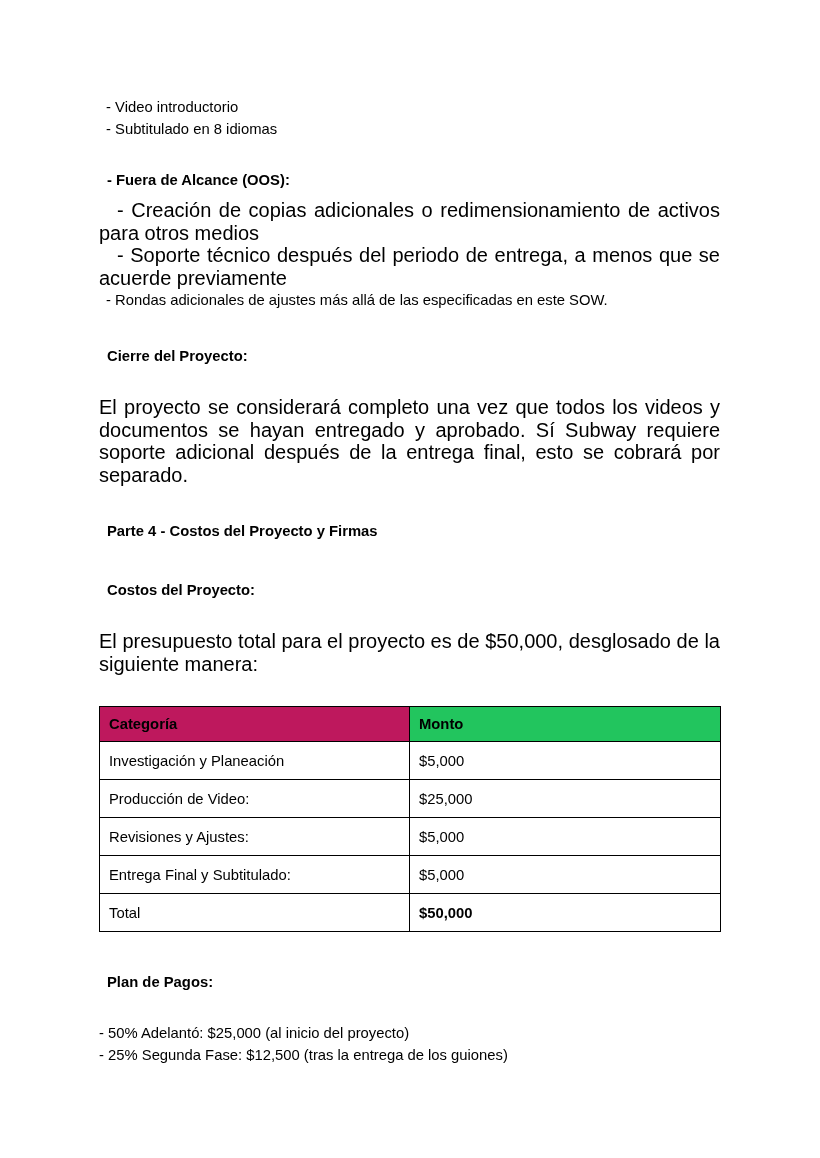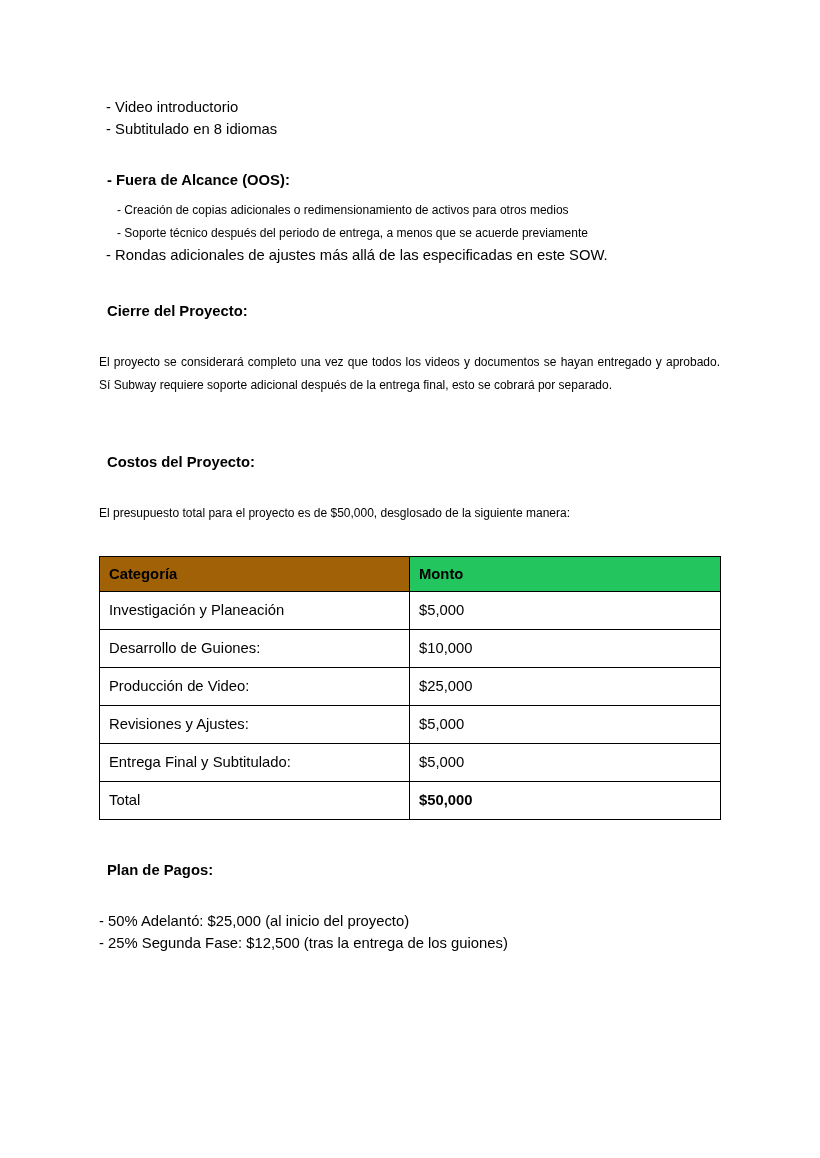--- a/index.html
+++ b/index.html
@@ -36,21 +36,21 @@
     margin: 0;
     white-space: pre-wrap;
   }
   .bullet {
     font-size: 14.8px;
     line-height: 22px;
     margin: 0;
     padding-left: 7px;
   }
   .para {
-    font-size: 12px;
+    font-size: 20px;
     line-height: 22.5px;
     margin: 0;
     text-align: justify;
     text-justify: inter-word;
   }
   .para.hang {
     text-indent: 18px;
   }
   .heading {
     font-size: 14.8px;
@@ -108,48 +108,45 @@
     <p class="line" style="padding-left:7px;">- Rondas adicionales de ajustes más allá de las especificadas en este SOW.</p>
 
     <div class="gap-lg"></div>
 
     <p class="heading">Cierre del Proyecto:</p>
     <div class="gap-md"></div>
     <p class="para">El proyecto se considerará completo una vez que todos los videos y documentos se hayan entregado y aprobado. Sí Subway requiere soporte adicional después de la entrega final, esto se cobrará por separado.</p>
 
     <div class="gap-lg"></div>
 
+    <p class="heading">Parte 4 - Costos del Proyecto y Firmas</p>
 
     <div class="gap-md"></div>
 
     <p class="heading">Costos del Proyecto:</p>
     <div class="gap-md"></div>
     <p class="para">El presupuesto total para el proyecto es de $50,000, desglosado de la siguiente manera:</p>
 
     <div class="gap-xl"></div>
 
     <table class="cost-table">
       <colgroup>
           <col class="c1">
           <col class="c2">
         </colgroup>
       <thead>
         <tr>
-          <th style="background: #a16207;">Categoría</th>
+          <th style="background: #be185d;">Categoría</th>
           <th style="background: #22c55e;">Monto</th>
         </tr>
       </thead>
       <tbody>
           <tr>
             <td>Investigación y Planeación</td>
             <td>$5,000</td>
-          </tr>
-          <tr>
-            <td>Desarrollo de Guiones:</td>
-            <td>$10,000</td>
           </tr>
           <tr>
             <td>Producción de Video:</td>
             <td>$25,000</td>
           </tr>
           <tr>
             <td>Revisiones y Ajustes:</td>
             <td>$5,000</td>
           </tr>
           <tr>

